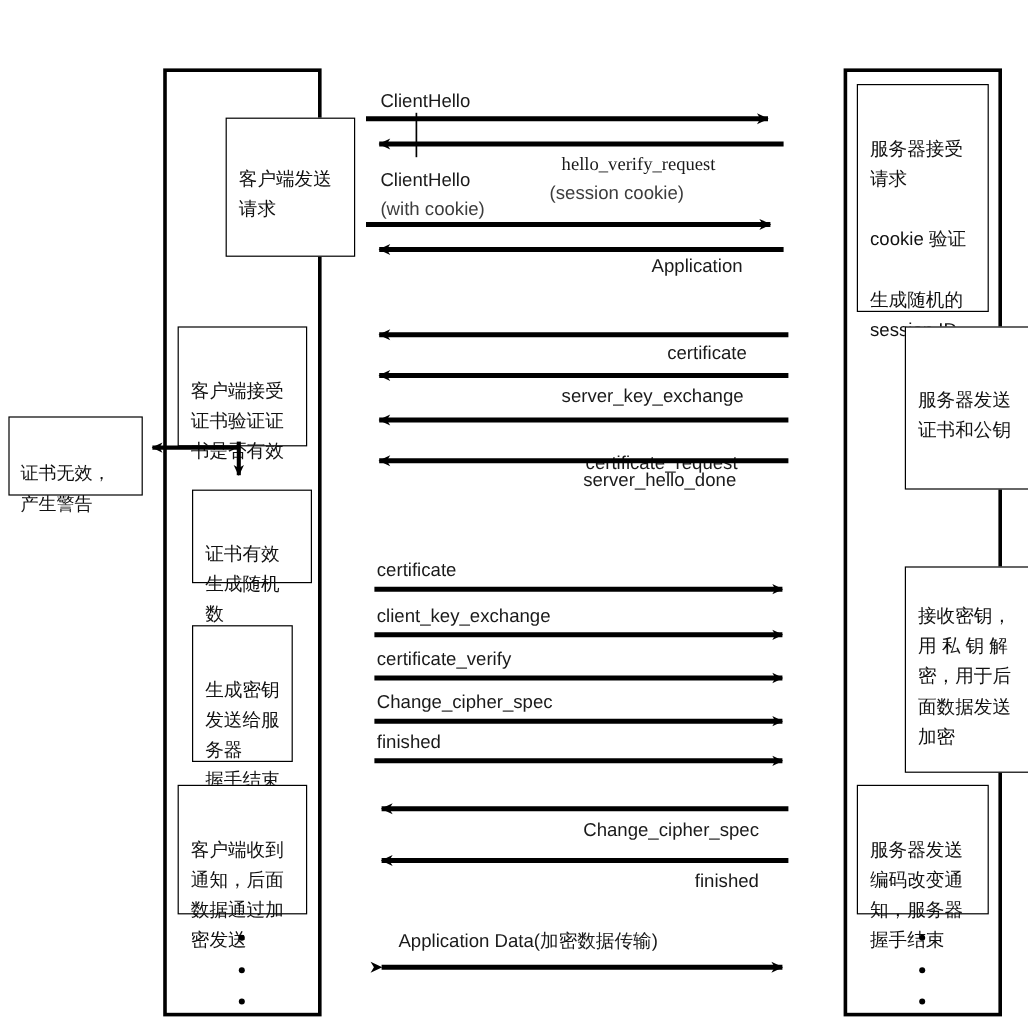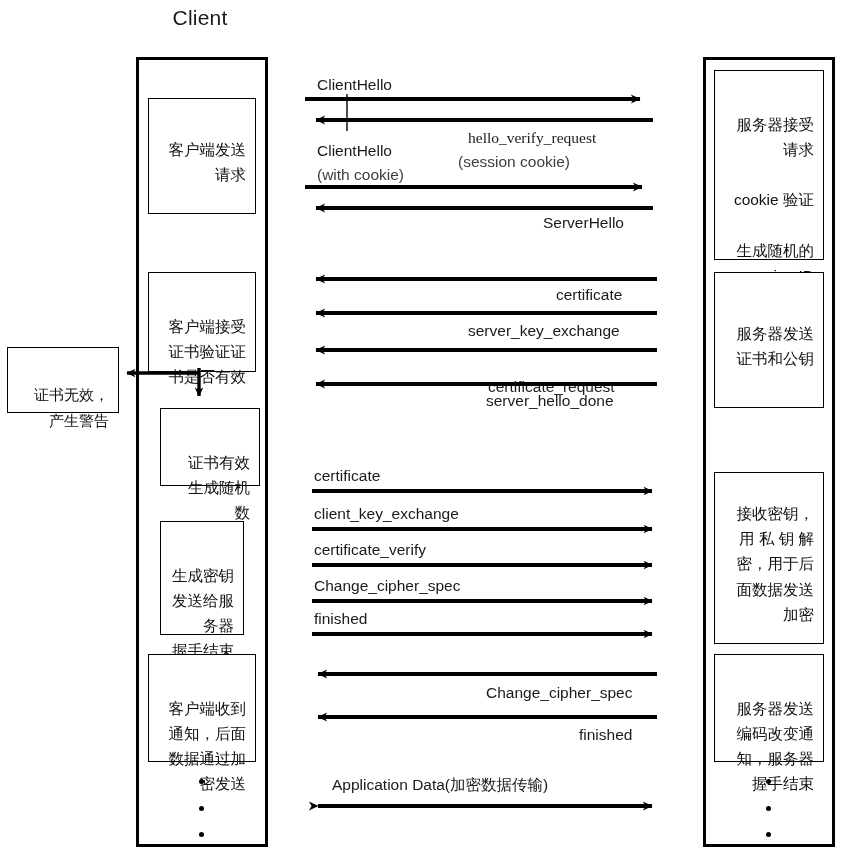--- a/index.html
+++ b/index.html
@@ -6,21 +6,21 @@
   html,body{margin:0;padding:0;}
   body{
     width:857px;height:861px;
     background:#ffffff;
     font-family:"Liberation Sans","DejaVu Sans",sans-serif;
     color:#000000;
     position:relative;
     overflow:hidden;
   }
   #stage{position:absolute;left:0;top:0;width:857px;height:861px;}
-  .abs{position:absolute;text-align:right;}
+  .abs{position:absolute;}
 
   
   .col-title{
     font-size:21px;
     color:#1a1a1a;
     text-align:center;
     letter-spacing:0.2px;
     white-space:nowrap;
   }
 
@@ -35,21 +35,21 @@
   .procbox{
     border:1.6px solid #000;
     background:#fff;
     box-sizing:border-box;
     font-size:15.5px;
     line-height:1.62;
     color:#111;
     padding:16px 9px 4px 10px;
     white-space:pre-line;
   }
-  .procbox.centered{display:flex;align-items:center;}
+  .procbox.centered{display:flex;align-items:center;margin-left:40px;}
   .procbox .txt{width:100%;}
 
   
   .alertbox{
     border:1.6px solid #000;
     background:#fff;
     box-sizing:border-box;
     font-size:15px;
     line-height:1.72;
     padding:8px 9px;
@@ -73,21 +73,20 @@
   }
   .dots i{display:block;width:5px;height:5px;border-radius:50%;background:#000;}
 
   svg.overlay{position:absolute;left:0;top:0;width:857px;height:861px;pointer-events:none;}
 </style>
 </head>
 <body>
 
 <div id="stage">
 
-  <div class="abs col-title" style="left:120px;top:6px;width:160px;">Client</div>
 
   <div class="abs lifeline" style="left:136px;top:57px;width:132px;height:790px;"></div>
 
   <div class="abs procbox centered" style="left:148px;top:98px;width:108px;height:116px;">
     <span class="txt">客户端发送
 请求</span>
   </div>
 
   <div class="abs procbox" style="left:148px;top:272px;width:108px;height:100px;">
     <span class="txt">客户端接受
@@ -165,21 +164,21 @@
   </div>
 
   <div class="abs msglabel" style="left:317px;top:76px;">ClientHello</div>
 
   <div class="abs msglabel" style="left:468px;top:129px;font-family:Liberation Serif, serif;">hello_verify_request</div>
   <div class="abs msglabel sub" style="left:458px;top:153px;">(session cookie)</div>
 
   <div class="abs msglabel" style="left:317px;top:142px;">ClientHello</div>
   <div class="abs msglabel sub" style="left:317px;top:166px;">(with cookie)</div>
 
-  <div class="abs msglabel" style="left:543px;top:214px;">ServerHello</div>
+  <div class="abs msglabel" style="left:543px;top:214px;">Application</div>
 
   <div class="abs msglabel" style="left:556px;top:286px;">certificate</div>
   <div class="abs msglabel" style="left:468px;top:322px;">server_key_exchange</div>
   <div class="abs msglabel" style="left:488px;top:378px;">certificate_request</div>
   <div class="abs msglabel" style="left:486px;top:392px;">server_hello_done</div>
 
   <div class="abs msglabel" style="left:314px;top:467px;">certificate</div>
   <div class="abs msglabel" style="left:314px;top:505px;">client_key_exchange</div>
   <div class="abs msglabel" style="left:314px;top:541px;">certificate_verify</div>
   <div class="abs msglabel" style="left:314px;top:577px;">Change_cipher_spec</div>

